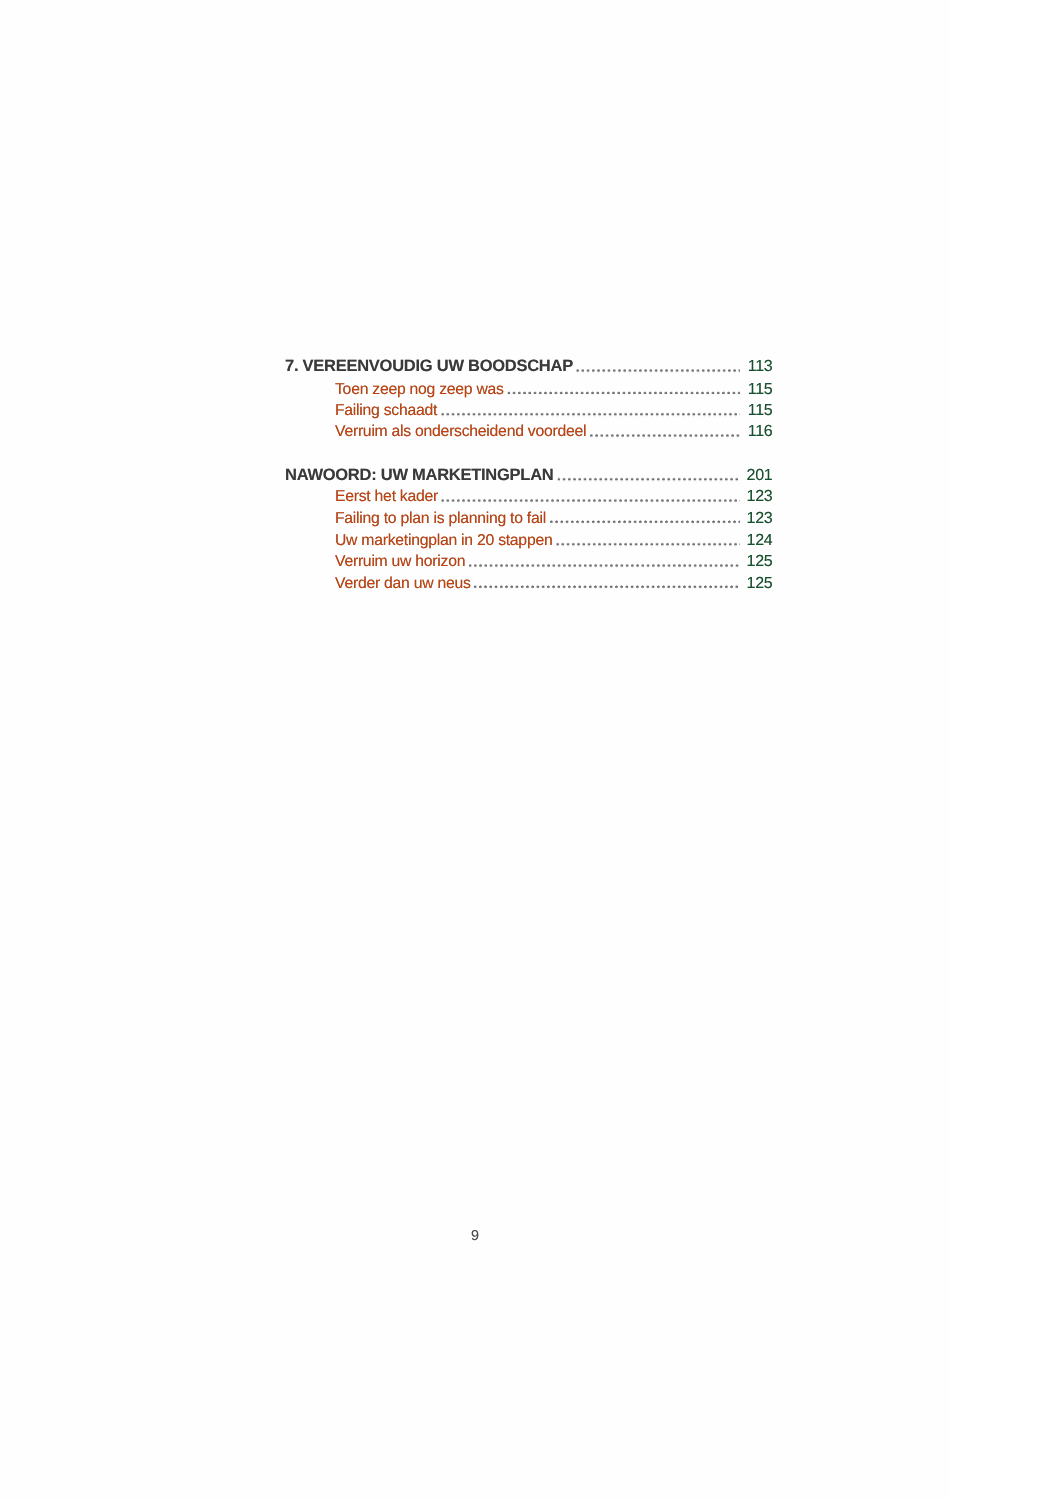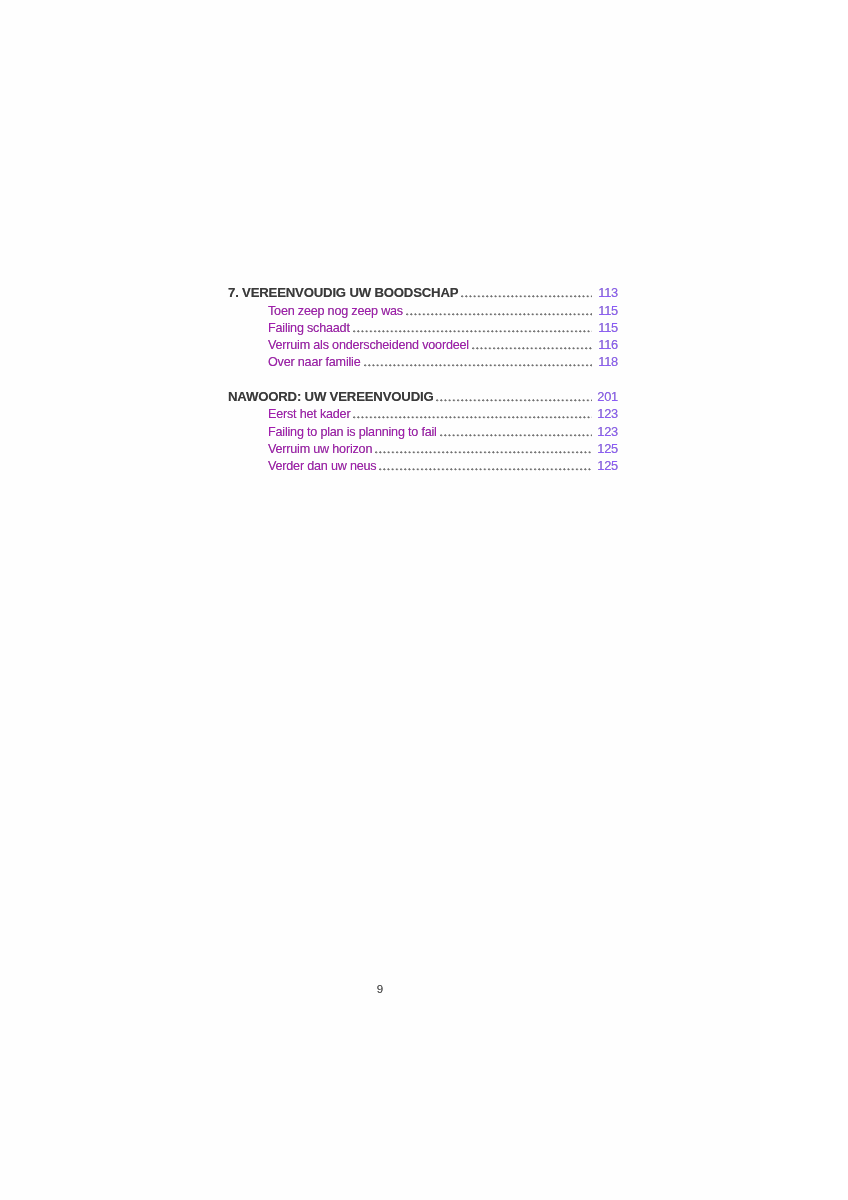--- a/index.html
+++ b/index.html
@@ -41,35 +41,35 @@
   .row.heading .t {
     font-size: 13.2px;
     font-weight: 600;
     color: #3a3a3a;
   }
   .row.item {
     padding-left: 40px;
   }
   .row.item .t {
     font-size: 12.6px;
-    color: #a21caf;
+    color: #c2410c;
   }
   .leader {
     flex: 1 1 auto;
     height: 3px;
     margin: 0 2px 2px 3px;
     background-image: radial-gradient(circle at 1.1px 1.4px, #6f6f6f 0.85px, rgba(0,0,0,0) 1.25px);
     background-size: 4.2px 3px;
     background-repeat: repeat-x;
   }
   .row .p {
     flex: 0 0 24px;
     text-align: right;
     font-size: 12.8px;
-    color: #8b5cf6;
+    color: #14532d;
     white-space: nowrap;
   }
   .folio {
     position: absolute;
     left: 0;
     right: 0;
     top: 983px;
     text-align: center;
     font-size: 11.5px;
     color: #4a4a4a;
@@ -97,42 +97,42 @@
       <div class="row item">
         <span class="t">Failing schaadt</span>
         <span class="leader"></span>
         <span class="p">115</span>
       </div>
       <div class="row item">
         <span class="t">Verruim als onderscheidend voordeel</span>
         <span class="leader"></span>
         <span class="p">116</span>
       </div>
-      <div class="row item">
-        <span class="t">Over naar familie</span>
-        <span class="leader"></span>
-        <span class="p">118</span>
-      </div>
     </div>
 
     <div class="toc-section">
       <div class="row heading">
-        <span class="t">NAWOORD: UW VEREENVOUDIG</span>
+        <span class="t">NAWOORD: UW MARKETINGPLAN</span>
         <span class="leader"></span>
         <span class="p">201</span>
       </div>
       <div class="row item">
         <span class="t">Eerst het kader</span>
         <span class="leader"></span>
         <span class="p">123</span>
       </div>
       <div class="row item">
         <span class="t">Failing to plan is planning to fail</span>
         <span class="leader"></span>
         <span class="p">123</span>
+      </div>
+      <div class="row item">
+        <span class="t">Uw marketingplan in 20 stappen</span>
+        <span class="leader"></span>
+        <span class="p">124</span>
       </div>
       <div class="row item">
         <span class="t">Verruim uw horizon</span>
         <span class="leader"></span>
         <span class="p">125</span>
       </div>
       <div class="row item">
         <span class="t">Verder dan uw neus</span>
         <span class="leader"></span>
         <span class="p">125</span>

